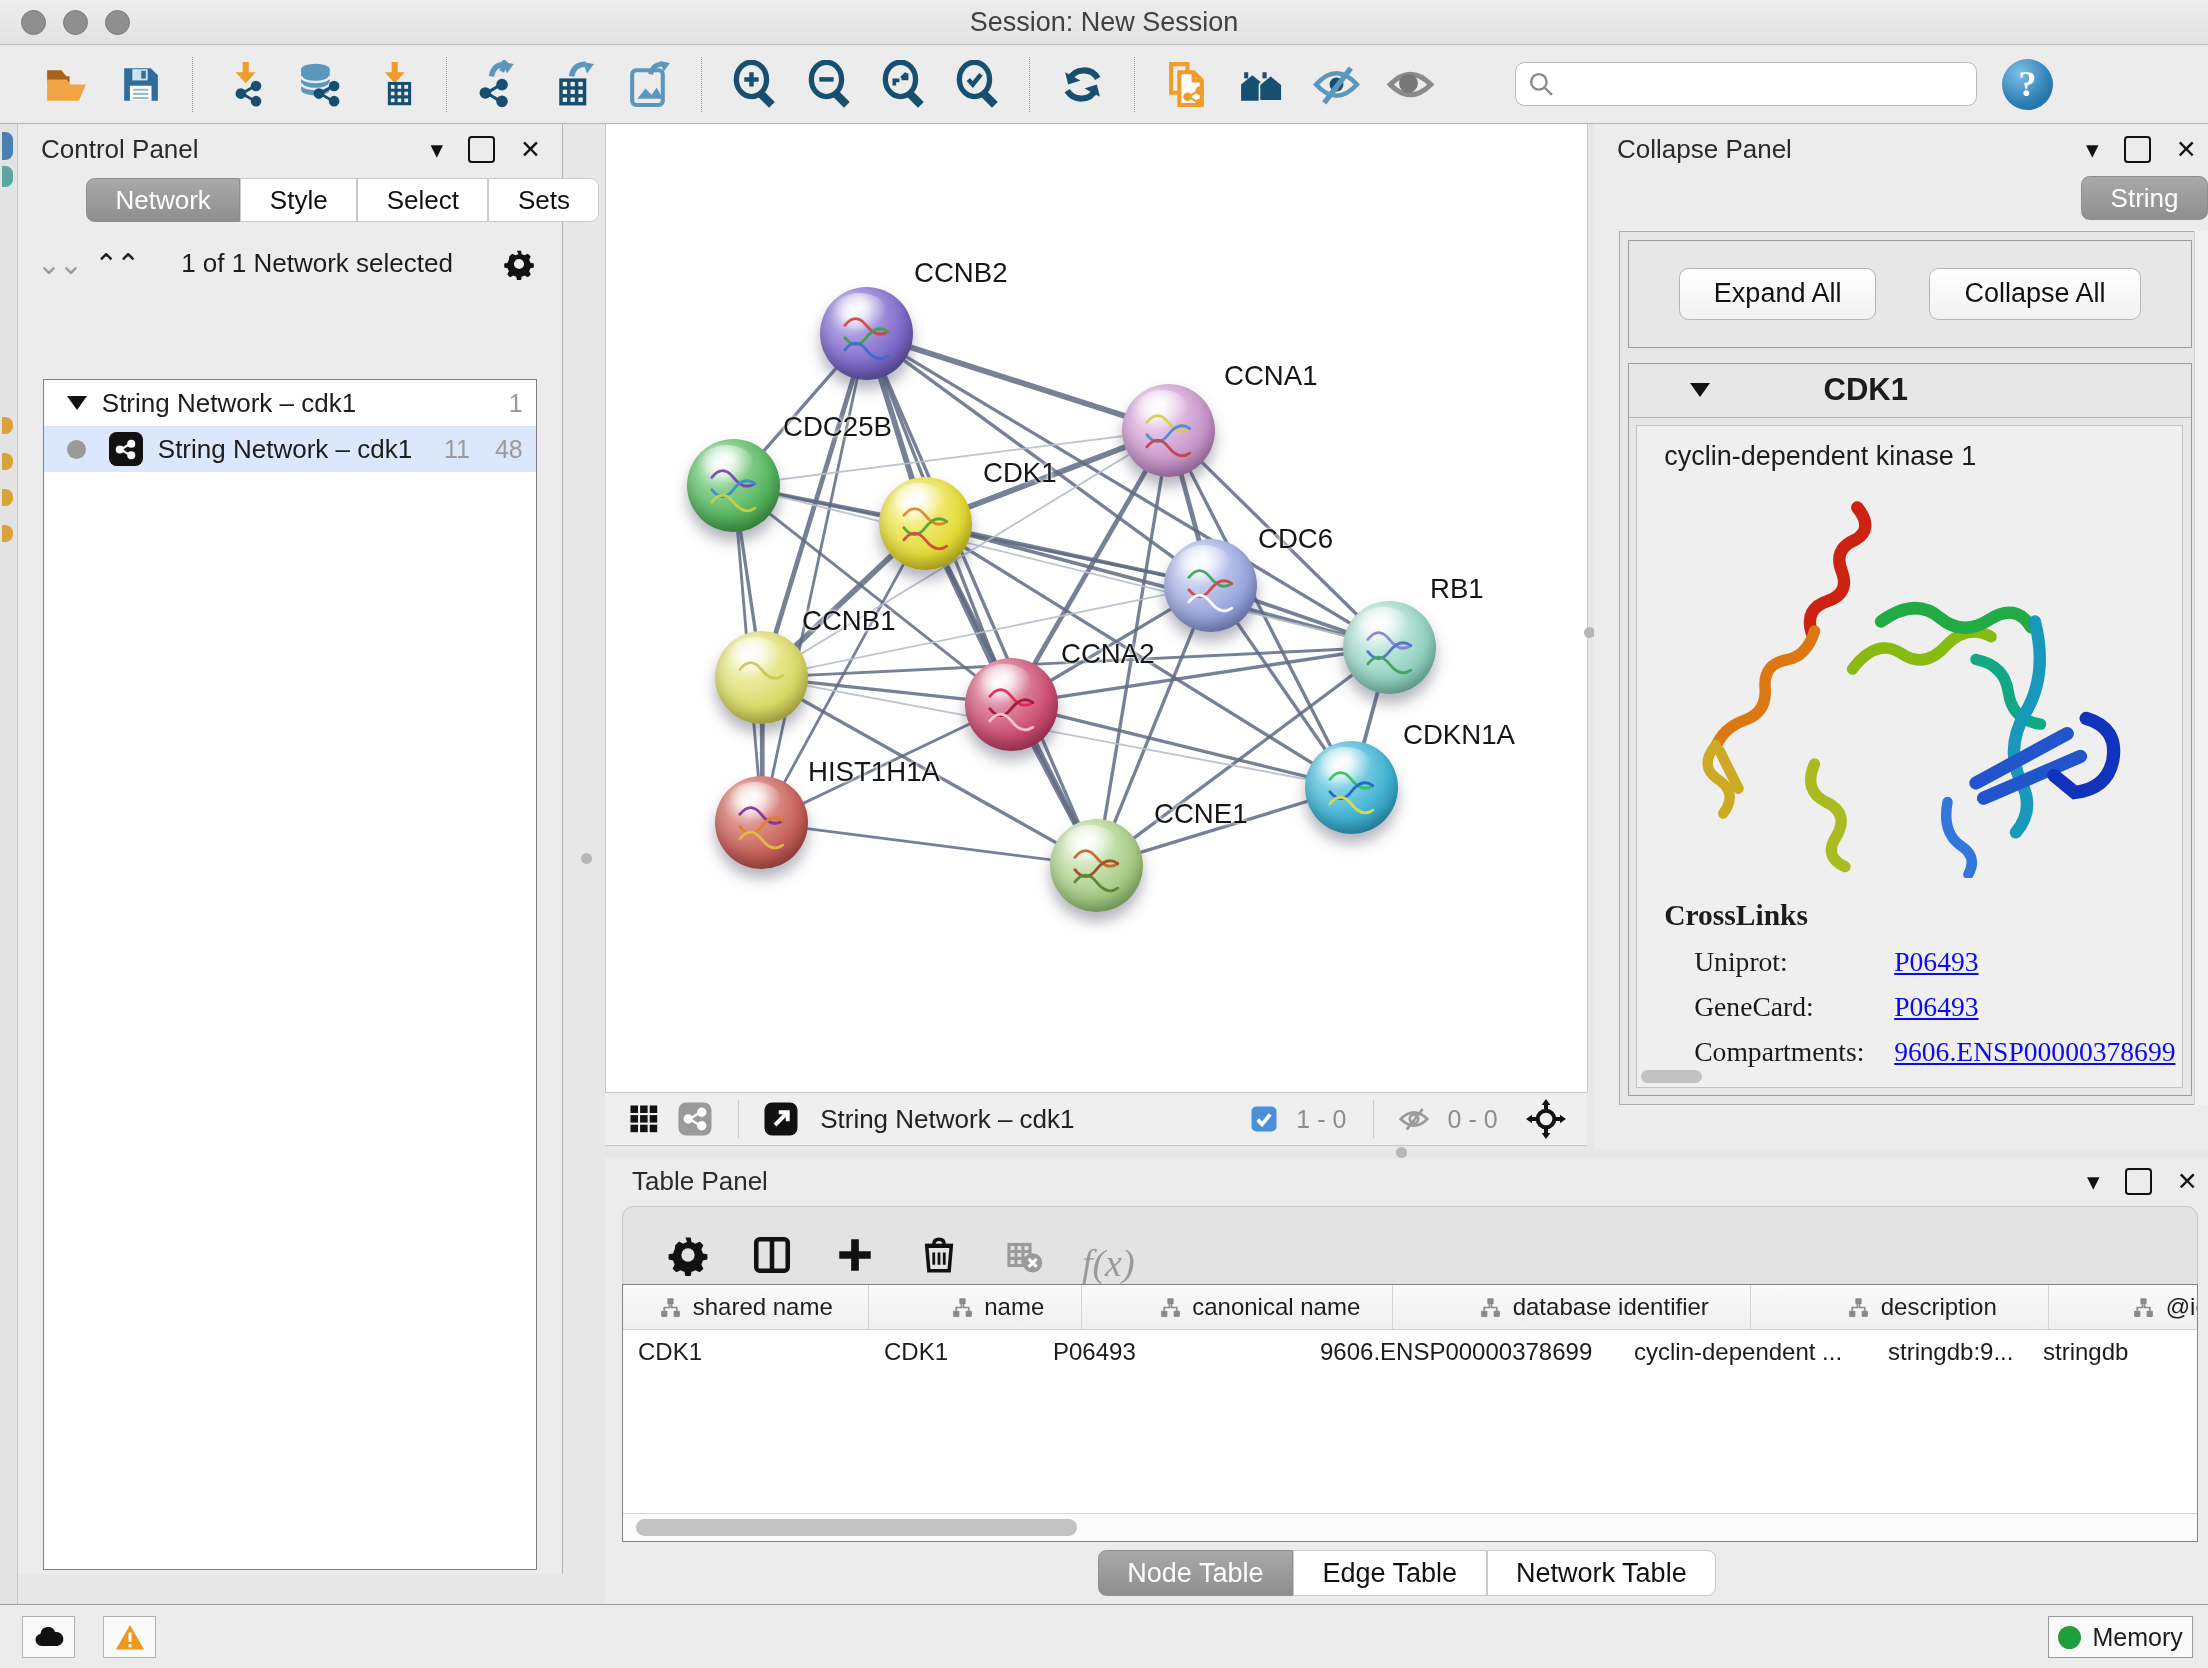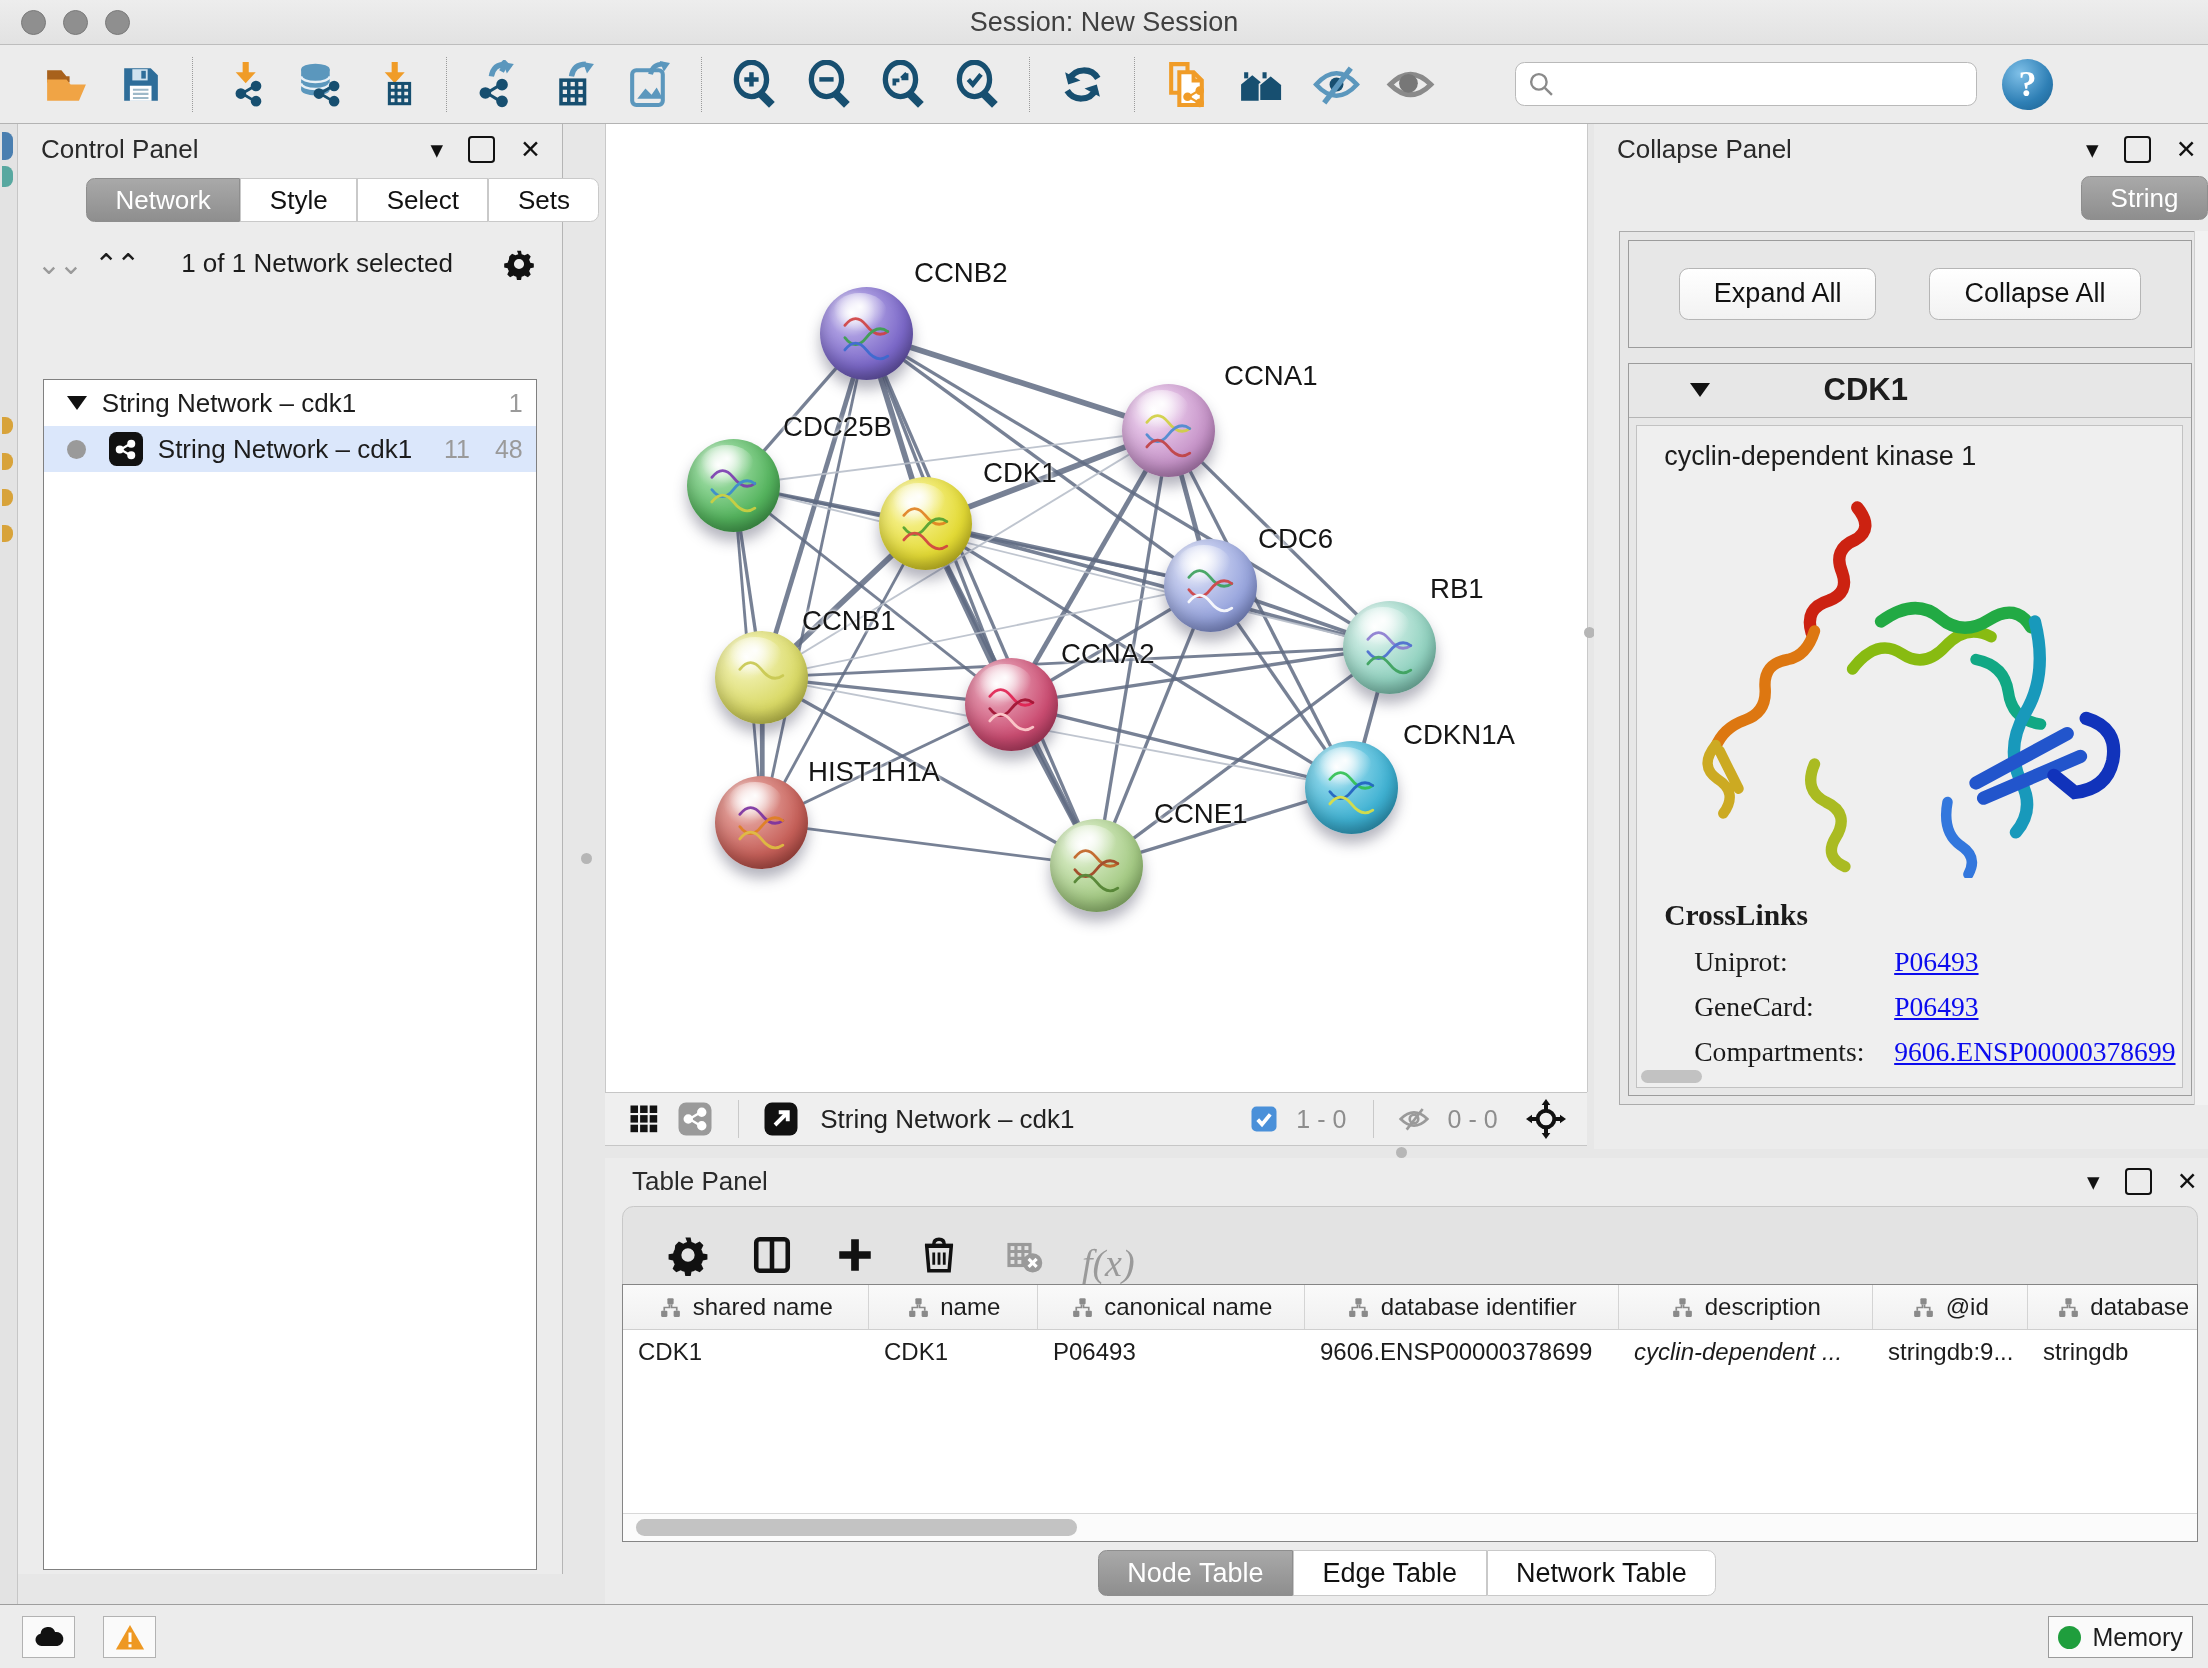--- a/index.html
+++ b/index.html
@@ -101,21 +101,21 @@
   .rp-vtrack{position:absolute;right:0;top:0;bottom:0;width:13.3px;background:#f2f2f2;border-left:1px solid #cfcfcf;}
   
   .table-panel{position:absolute;left:605px;top:1158px;width:1604px;height:447px;background:#ececec;box-sizing:border-box;}
   .tp-head{display:flex;align-items:center;justify-content:space-between;padding:7.6px 11.4px 0 27px;}
   .tp-toolbar{position:absolute;left:17px;right:11.4px;top:48px;height:80px;background:#e3e3e3;
     border:1px solid #c8c8c8;border-radius:11.4px 11.4px 0 0;display:flex;align-items:flex-end;padding-left:23px;box-sizing:border-box;}
   .tp-toolbar .tbtn{margin:0 11.4px;}
   .tp-toolbar .tbtn svg{width:42px;height:42px;}
   .fx{font-family:"Liberation Serif","DejaVu Serif",serif;font-style:italic;font-size:38px;color:#9a9a9a;margin-left:17px;}
   .tablebox{position:absolute;left:17px;right:11.4px;top:126px;bottom:63px;background:#fff;border:1.9px solid #858585;overflow:hidden;}
-  .thead{display:flex;height:44px;background:linear-gradient(#fafafa,#f0f0f0);border-bottom:1.9px solid #cfcfcf;}
+  .thead{display:flex;height:44px;background:linear-gradient(#fafafa,#f0f0f0);border-bottom:1.9px solid #cfcfcf;gap:44px;}
   .th{display:flex;align-items:center;justify-content:center;gap:9.5px;font-size:24px;color:#1d1d1d;
     border-right:1px solid #d4d4d4;box-sizing:border-box;overflow:hidden;white-space:nowrap;flex:0 0 auto;}
   .th svg{width:25px;height:25px;flex:0 0 auto;}
   .trowdata{display:flex;height:44px;align-items:center;font-size:24px;}
   .td{padding-left:15px;box-sizing:border-box;overflow:hidden;white-space:nowrap;flex:0 0 auto;}
   .tp-hscroll{position:absolute;left:0;right:0;bottom:0;height:27px;background:#fbfbfb;border-top:1px solid #d8d8d8;}
   .tp-hthumb{position:absolute;left:13.3px;top:4.8px;width:441px;height:17px;border-radius:8.6px;background:#c3c3c3;}
   .tp-tabs{position:absolute;left:0;right:0;bottom:9.5px;display:flex;justify-content:center;}
   .tp-tabs .tab{height:44px;line-height:44px;font-size:27px;}
   
@@ -889,21 +889,21 @@
             </span>
             <span>database</span>
           </div>
         </div>
       <div id="tbody">
           <div class="trowdata">
             <div class="td" style="width: 246px;">CDK1</div>
             <div class="td" style="width: 169px;">CDK1</div>
             <div class="td" style="width: 267px;">P06493</div>
             <div class="td" style="width: 314px;">9606.ENSP00000378699</div>
-            <div class="td" style="width: 254px; font-style: italic;">cyclin-dependent ...</div>
+            <div class="td" style="width: 254px;">cyclin-dependent ...</div>
             <div class="td" style="width: 155px;">stringdb:9...</div>
             <div class="td" style="width: 190px;">stringdb</div>
           </div>
         </div>
       <div class="tp-hscroll">
         <div class="tp-hthumb"></div>
       </div>
     </div>
     <div class="tp-tabs" id="tp-tabs">
         <span class="tab active">Node Table</span>

